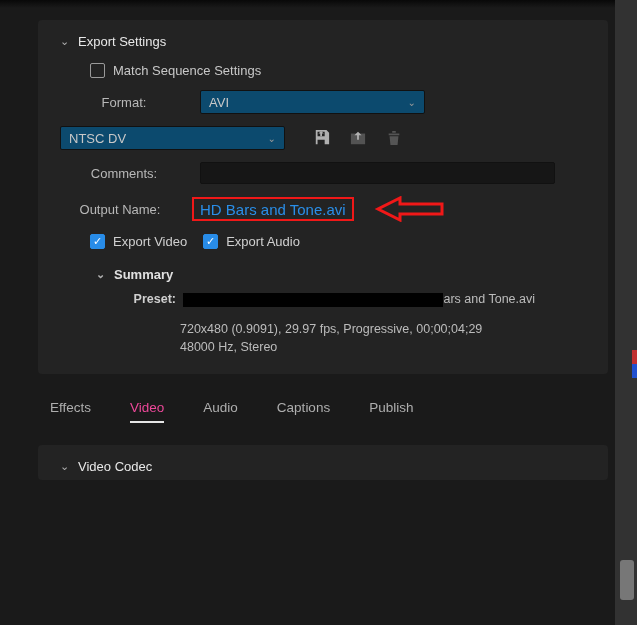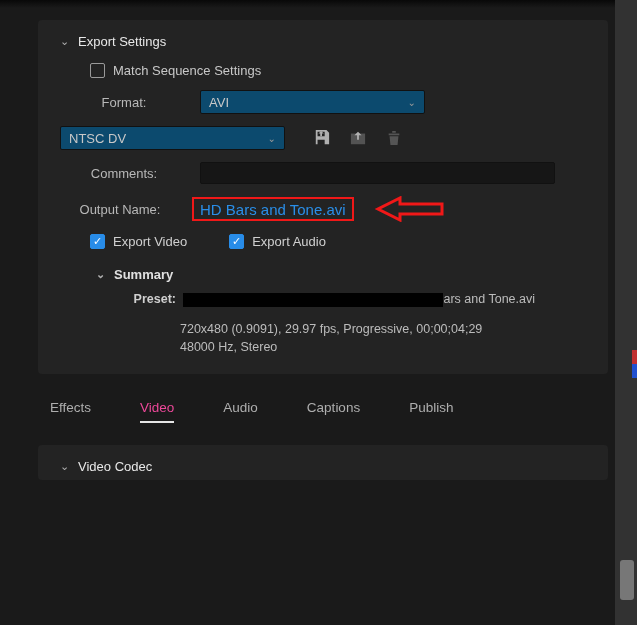--- a/index.html
+++ b/index.html
@@ -147,21 +147,21 @@
     display: inline-block;
     height: 24px;
     display: flex;
     align-items: center;
   }
   .arrow {
     margin-left: 18px;
   }
   .export-checks {
     display: flex;
-    gap: 42px;
+    gap: 16px;
     margin: 10px 0 18px 30px;
   }
   .check-label { color: #d0d0d0; cursor: pointer; display:flex; align-items:center;}
   .summary-header {
     display: flex;
     align-items: center;
     gap: 8px;
     margin-left: 36px;
     font-weight: 600;
     color: #e0e0e0;
@@ -184,21 +184,21 @@
   .summary-pad { display:inline-block; width:60px;}
   .blackout {
     display: inline-block;
     background: #000;
     width: 260px;
     height: 14px;
     vertical-align: middle;
   }
   .tabs {
     display: flex;
-    gap: 49px;
+    gap: 39px;
     margin: 26px 0 0 12px;
     color: #aeaeae;
     font-size: 13.5px;
   }
   .tab {
     cursor: pointer;
     padding-bottom: 6px;
   }
   .tab.active {
     color: #ec4899;

